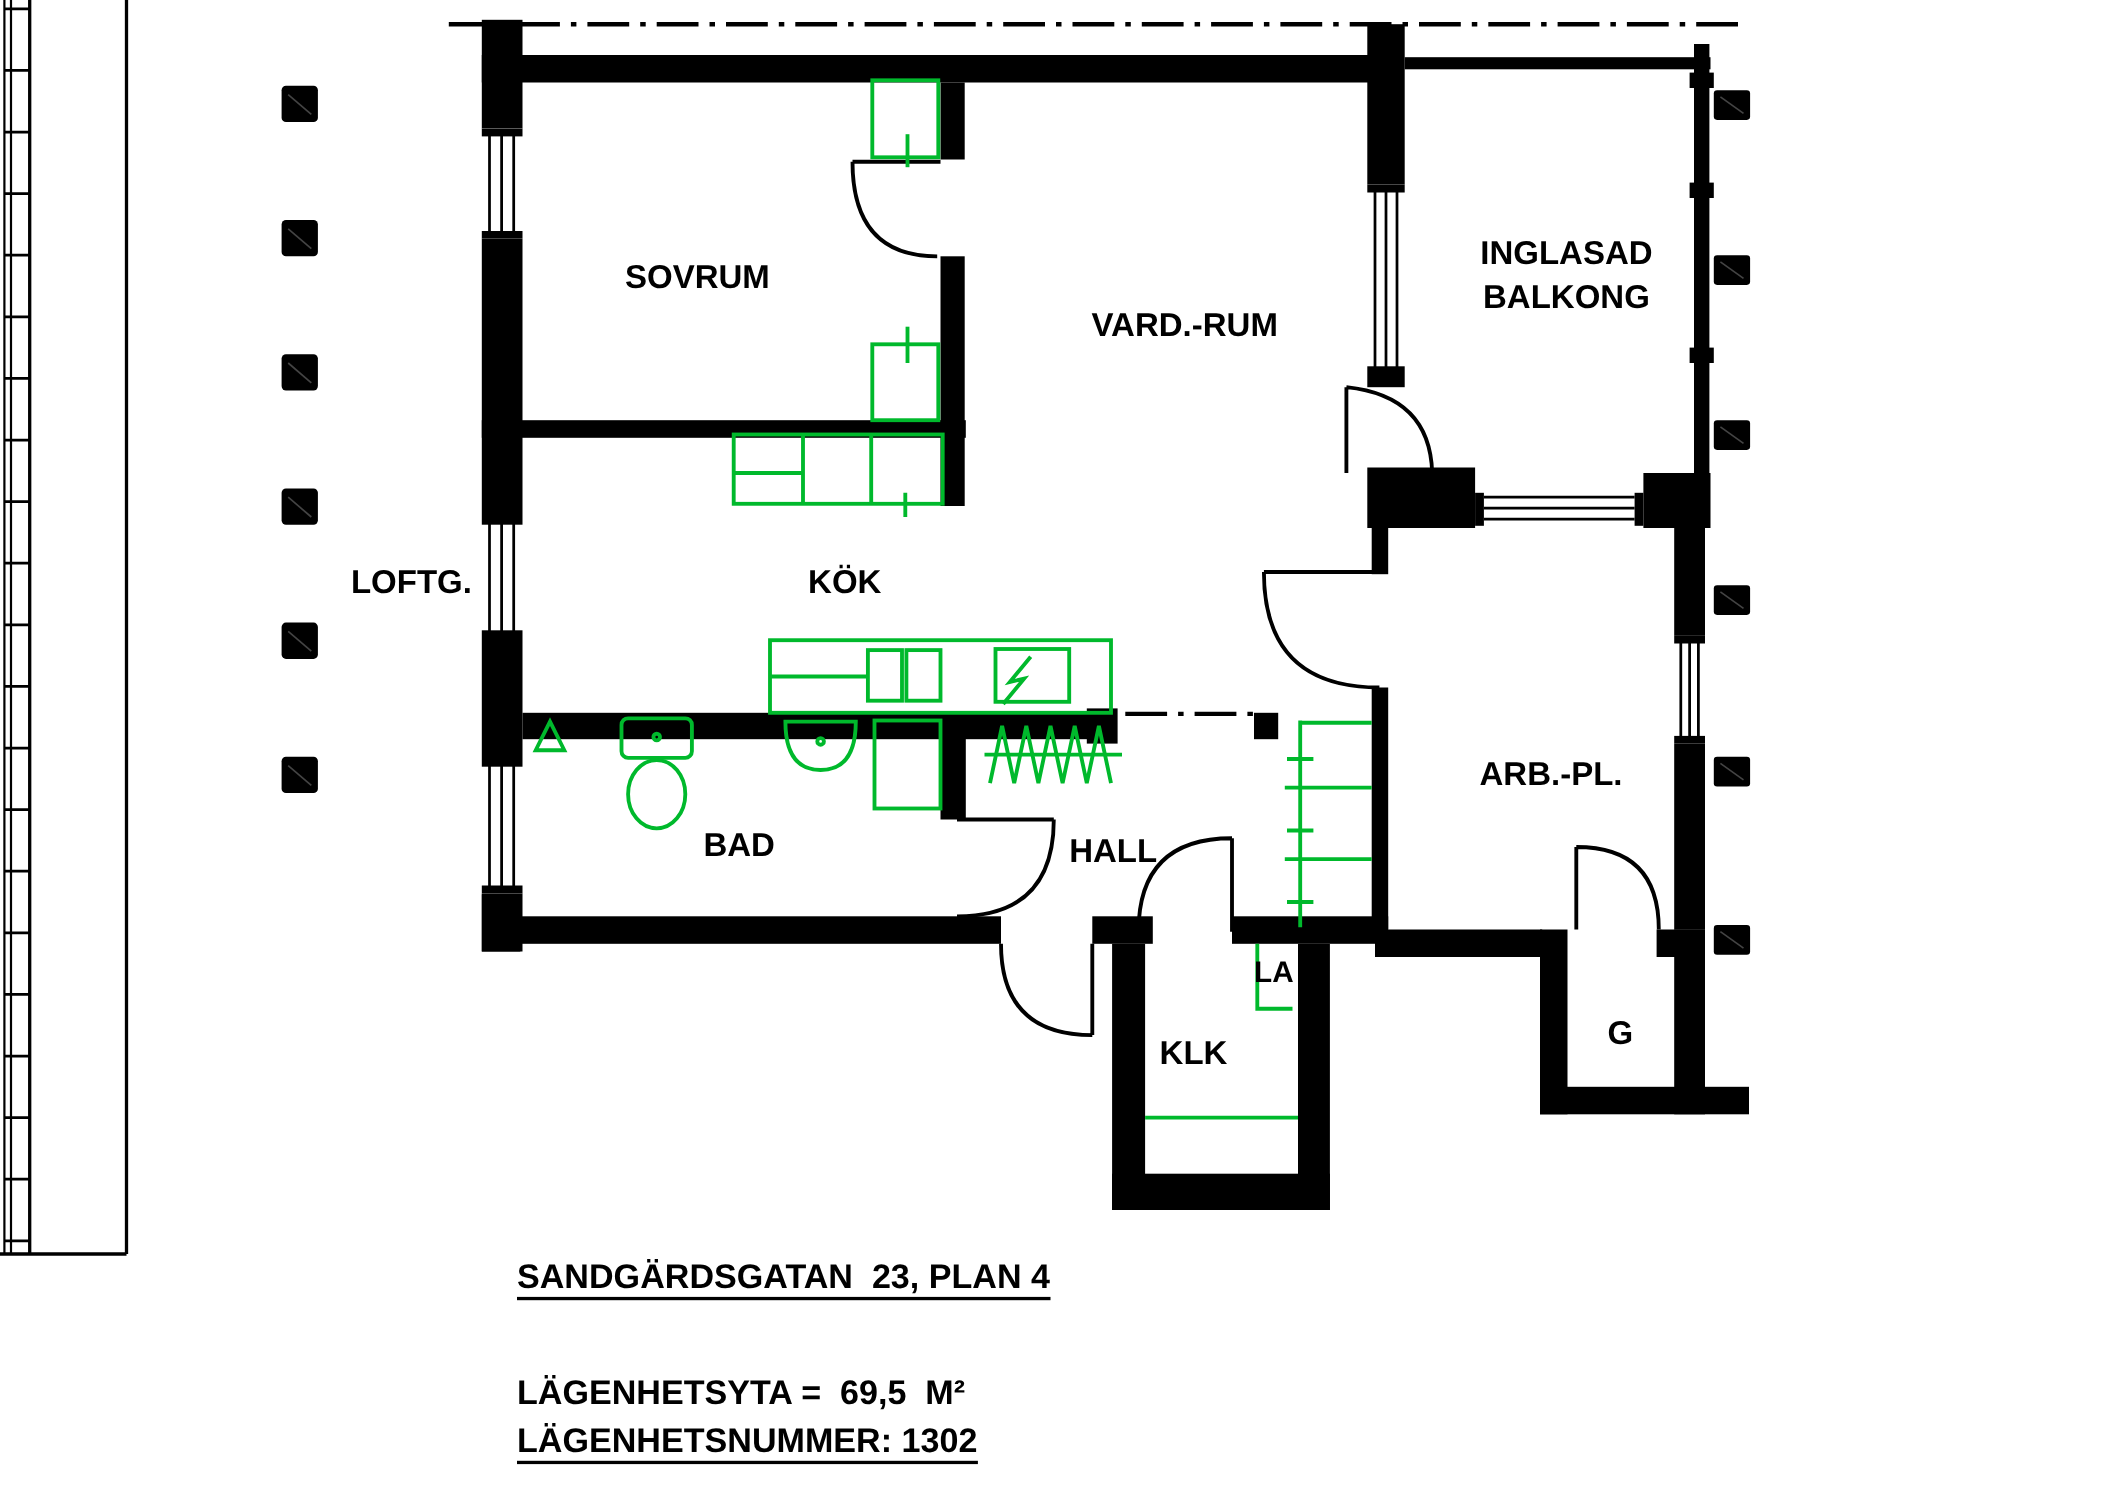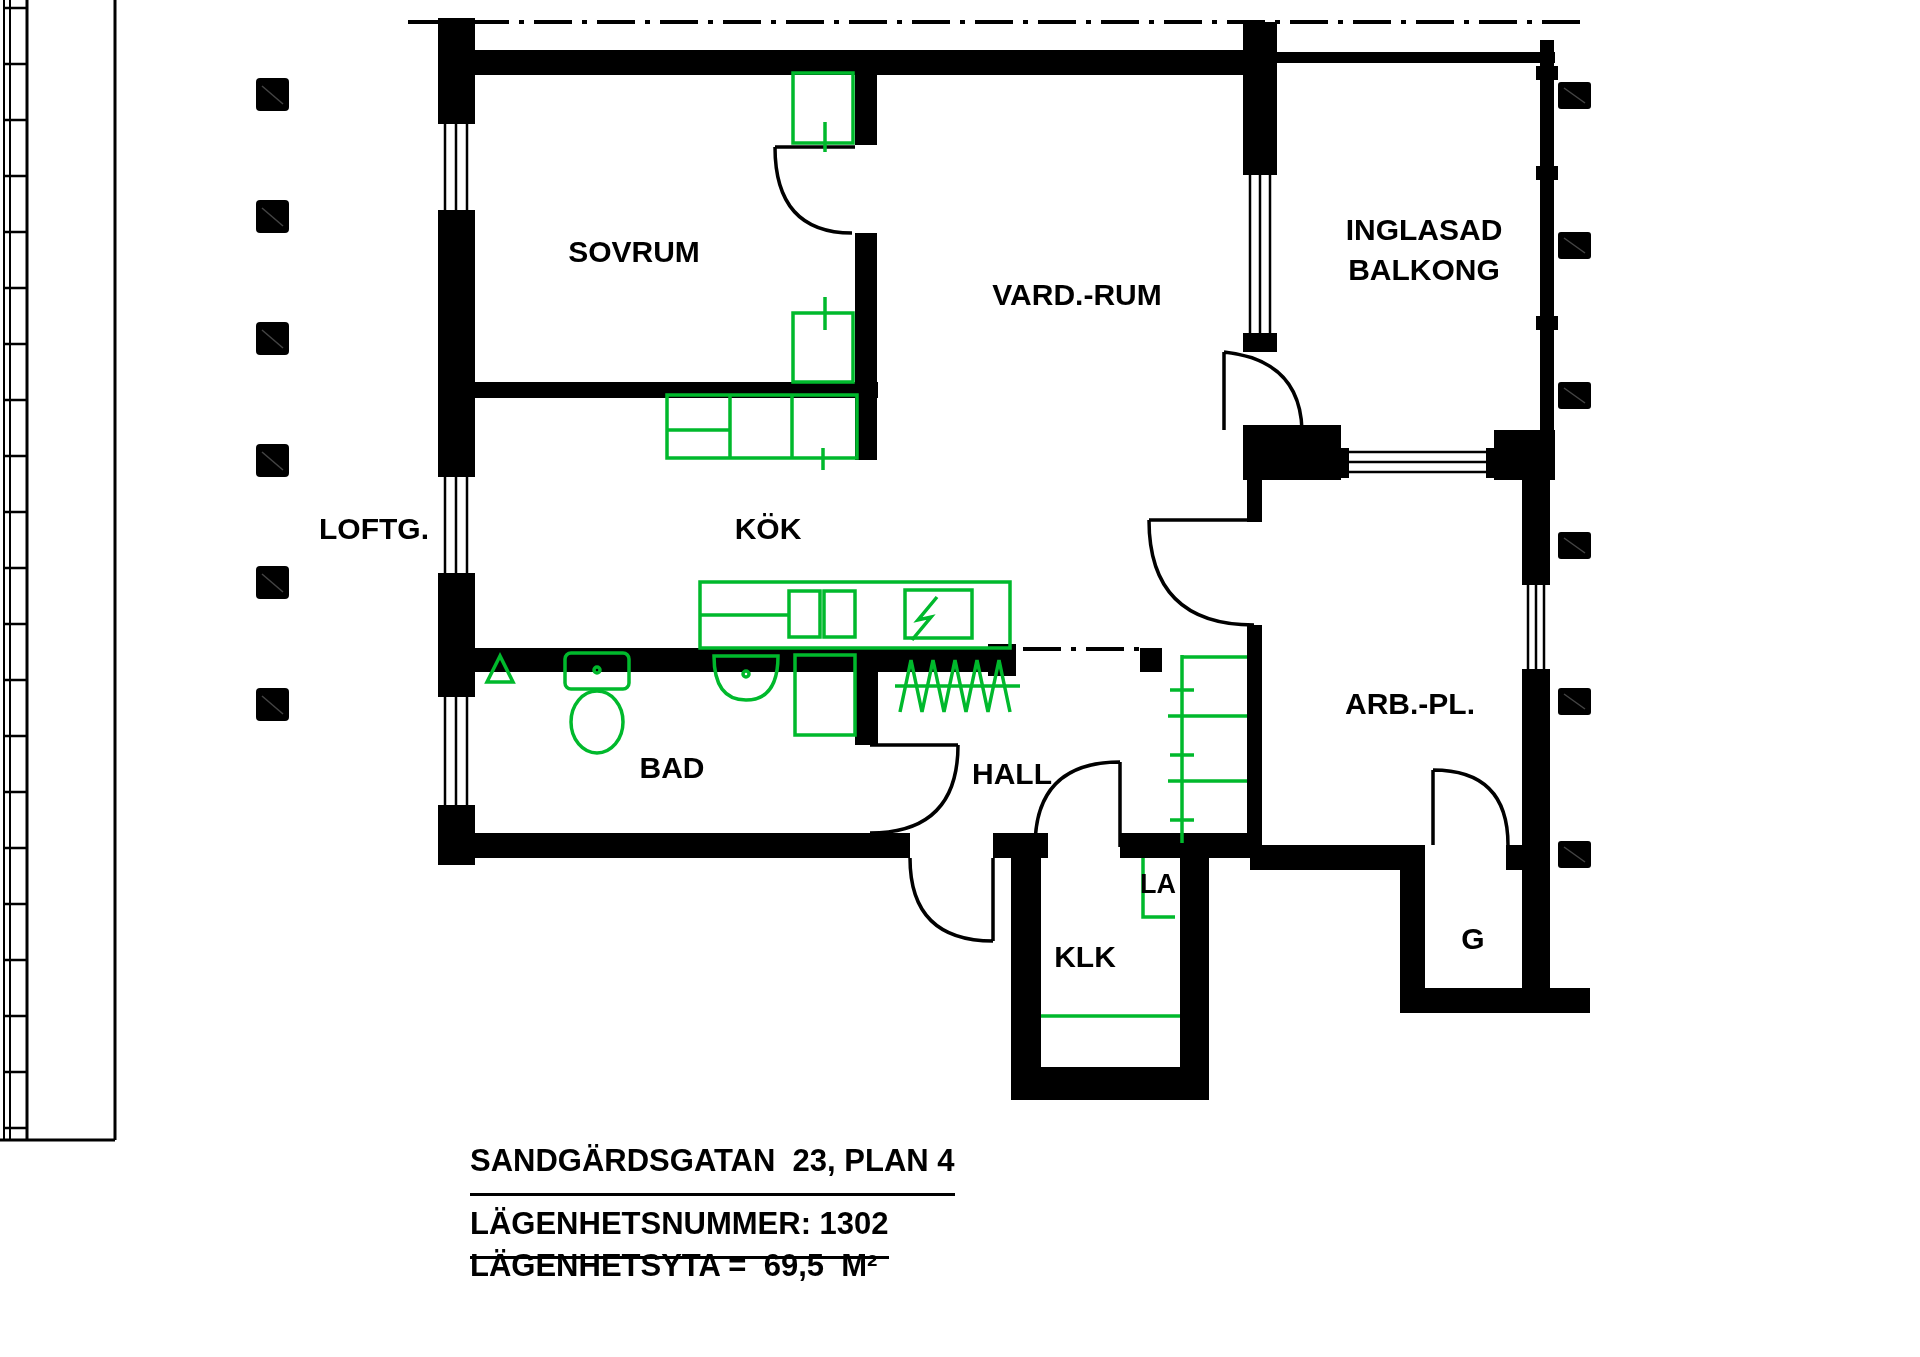--- a/index.html
+++ b/index.html
@@ -5,21 +5,21 @@
   html,body{margin:0;padding:0;background:#fff;}
   body{width:1920px;height:1357px;position:relative;overflow:hidden;
        font-family:"Liberation Sans",sans-serif;}
   #plan{position:absolute;left:0;top:0;}
   svg text{font-family:"Liberation Sans","DejaVu Sans",sans-serif;
            font-weight:bold;fill:#000;text-anchor:middle;}
   .title-line{position:absolute;left:470px;color:#000;
               font:bold 31px "Liberation Sans",sans-serif;
               white-space:pre;line-height:1.15;}
   .title-line .ul{display:inline-block;border-bottom:3px solid #000;
-                  padding-bottom:14px;}
+                  padding-bottom:0;}
   .walls rect{fill:var(--wall,#000);}
   .win line{stroke:#000;stroke-width:2.5;}
   .win rect.gap{fill:#fff;}
   .win rect.cap{fill:#000;}
   .doors path{stroke:#000;stroke-width:3.5;fill:none;}
   .green path,.green rect,.green line,.green ellipse,.green circle{
       stroke:var(--fix,#00b92c);stroke-width:3.5;fill:none;}
 </style>
 </head>
 <body style="--fix: #00b92c; --wall: #000000; background: rgb(255, 255, 255);">
@@ -242,14 +242,14 @@
     <text x="672" y="778">BAD</text>
     <text x="1012" y="784">HALL</text>
     <text x="1085" y="967">KLK</text>
     <text x="1158" y="893" font-size="27">LA</text>
     <text x="1473" y="949">G</text>
     <text x="1410" y="714">ARB.-PL.</text>
   </g>
 </svg>
 
 <div class="title-line" style="top:1143px"><span class="ul">SANDGÄRDSGATAN  23, PLAN 4</span></div>
-<div class="title-line" style="top:1206px"><span class="ul">LÄGENHETSNUMMER: 1302</span></div>
+<div class="title-line" style="top:1292px"><span class="ul">LÄGENHETSNUMMER: 1302</span></div>
 <div class="title-line" style="top:1248px"><span>LÄGENHETSYTA =  69,5  M²</span></div>
 
 </body></html>

